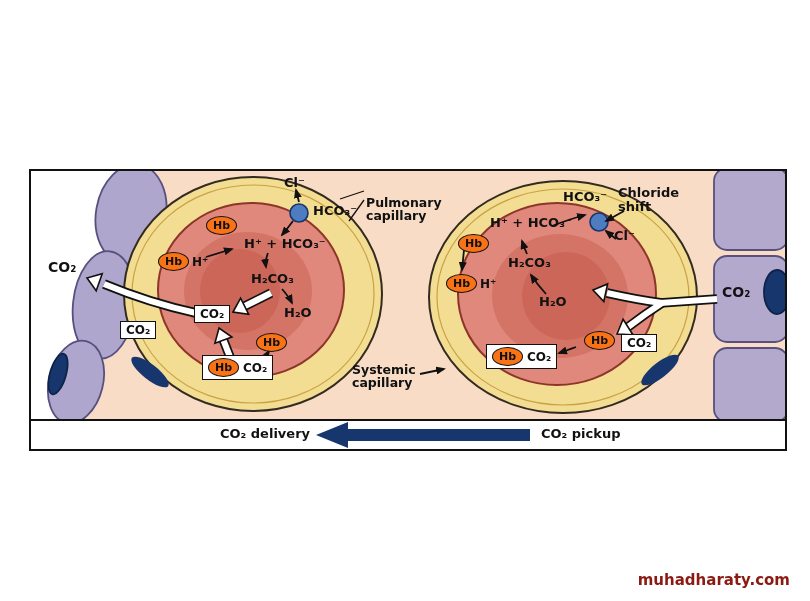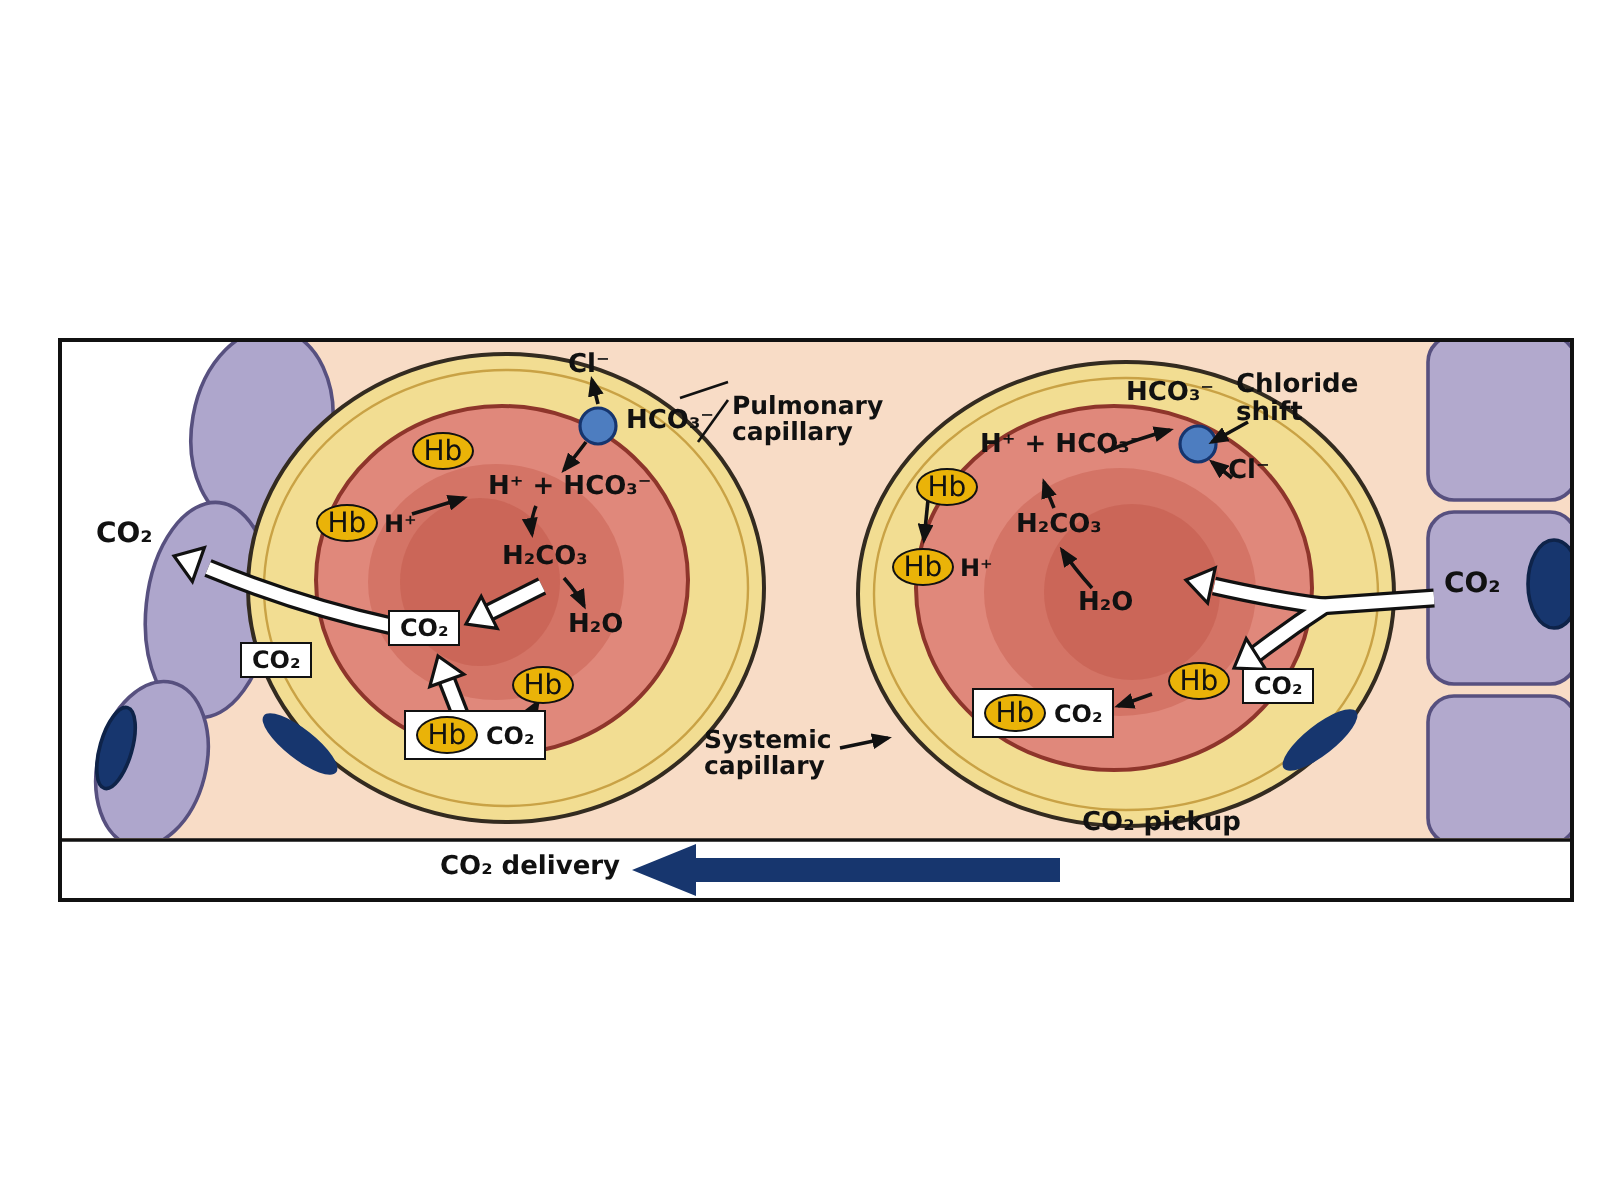--- a/index.html
+++ b/index.html
@@ -1,22 +1,22 @@
 <!DOCTYPE html>
 <html><head>
 <meta charset="utf-8">
 <style>
   html,body{margin:0;padding:0;}
   body{font-family:"DejaVu Sans","Liberation Sans",sans-serif;background:#fff;}
   .page{position:relative;width:810px;height:601px;background:#fff;overflow:hidden;}
   svg{position:absolute;left:0;top:0;}
   .abs{position:absolute;}
   .lbl{position:absolute;font-weight:bold;color:#111;line-height:1.05;white-space:nowrap;}
-  .hb{width:29px;height:17px;border:1.7px solid #111;border-radius:50%;background:#eab308;
-      display:flex;align-items:center;justify-content:center;font-weight:normal;font-size:14px;line-height:1;color:#111;}
+  .hb{width:29px;height:17px;border:1.7px solid #111;border-radius:50%;background:#f97316;
+      display:flex;align-items:center;justify-content:center;font-weight:bold;font-size:11px;line-height:1;color:#111;}
   .row{position:absolute;display:flex;align-items:center;gap:3px;font-weight:bold;color:#111;}
   .co2box{position:absolute;background:#fff;border:1.7px solid #111;padding:1px 5px;
       font-weight:bold;font-size:12px;line-height:1.2;color:#111;}
   .bigbox{position:absolute;background:#fff;border:1.7px solid #111;padding:2px 5px;
       display:flex;align-items:center;gap:4px;font-weight:bold;font-size:12px;color:#111;}
   .karr{fill:none;stroke:#111;stroke-width:1.8;}
   .wline{fill:none;stroke:#111;stroke-width:1.3;}
   .wmark{position:absolute;left:630px;top:571px;width:160px;text-align:right;
       font-weight:bold;font-size:15px;color:#8b1a13;}
 </style>
@@ -189,16 +189,17 @@
   <div class="hb abs" style="left:584px;top:331px;">Hb</div>
 
   <div class="bigbox" style="left:486px;top:344px;">
     <span class="hb">Hb</span>
     <span>CO₂</span>
   </div>
   <div class="co2box" style="left:621px;top:334px;">CO₂</div>
   <div class="lbl" style="left:722px;top:285px;font-size:14px;">CO₂</div>
 
   <div class="lbl" style="left:220px;top:427px;font-size:13px;">CO₂ delivery</div>
-  <div class="lbl" style="left:541px;top:405px;font-size:13px;">CO₂ pickup</div>
-
+  <div class="lbl" style="left:541px;top:427px;font-size:13px;">CO₂ pickup</div>
+
+  <div class="wmark">muhadharaty.com</div>
 
 </div>
 
 </body></html>

